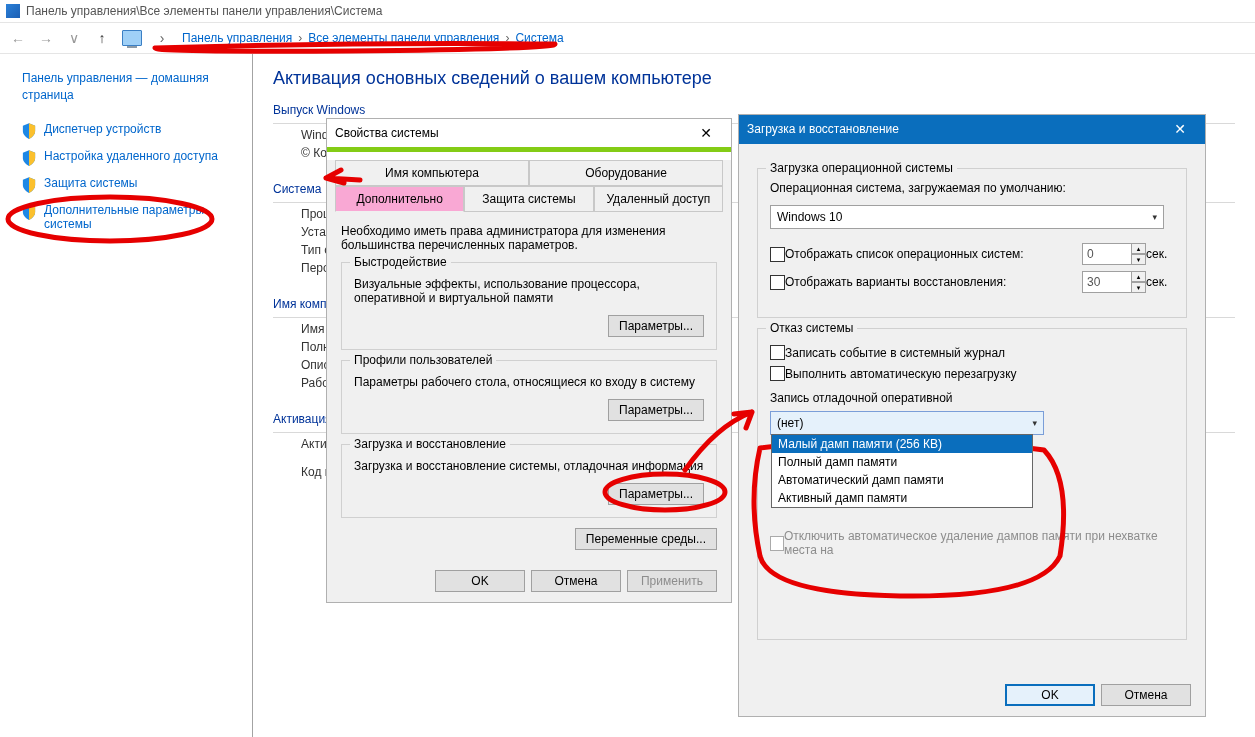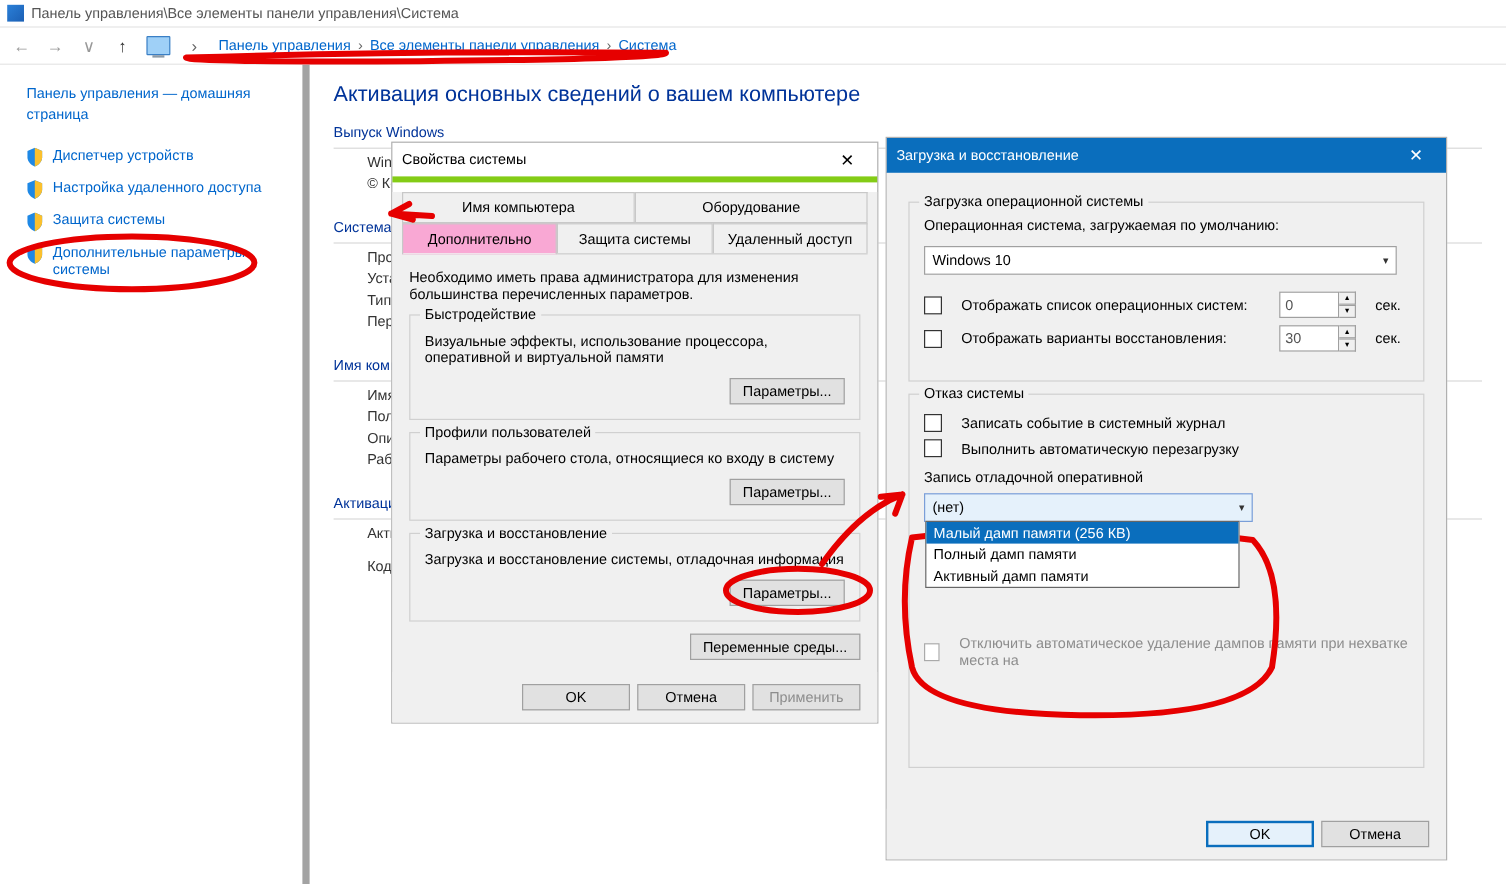--- a/index.html
+++ b/index.html
@@ -7,21 +7,21 @@
 .titlebar .win-icon{width:14px;height:14px;margin-right:6px;background:linear-gradient(135deg,#2b80d8,#1b5fb4)}
 .addrbar{height:30px;display:flex;align-items:center;padding:0 10px;gap:12px;border-bottom:1px solid #e5e5e5}
 .nav-arrow{font-size:14px;color:#999;width:16px;text-align:center;cursor:default}
 .nav-arrow.up{color:#333;cursor:pointer}
 .monitor-icon{width:18px;height:14px;border:1px solid #3a7fc5;background:#9fd0f7;border-radius:1px;position:relative}
 .monitor-icon:after{content:"";position:absolute;left:4px;right:4px;bottom:-3px;height:2px;background:#8c9aa7}
 .crumbs{display:flex;align-items:center;gap:6px}
 .crumbs a{color:#0066cc;text-decoration:none;cursor:pointer}
 .crumbs .sep{color:#666}
 .content{display:flex;height:calc(100% - 54px)}
-.sidebar{width:218px;padding:16px 12px 0 22px;border-right:6px solid #a3a3a3}
+.sidebar{width:218px;padding:16px 12px 0 22px;border-right:1px solid #a3a3a3}
 .home-link{color:#0066cc;line-height:1.4;margin-bottom:18px;display:block}
 .side-item{display:flex;align-items:flex-start;gap:8px;margin-bottom:10px;color:#0066cc;cursor:pointer}
 .shield{width:14px;height:16px;flex:0 0 14px;margin-top:1px}
 .shield svg{width:100%;height:100%}
 .main{flex:1;padding:14px 20px 0 20px;position:relative}
 h1.mainhead{color:#003399;font-weight:400;font-size:18px;margin:0 0 14px}
 .sect-title{color:#003399;font-size:12px;margin:6px 0}
 .field-line{margin:4px 0 4px 28px;color:#333}
 hr.rule{border:none;border-top:1px solid #d9d9d9;margin:4px 0}
 
@@ -44,21 +44,21 @@
 .groupbox{border:1px solid #d0d0d0;padding:10px 12px 12px;margin-bottom:10px;position:relative}
 .groupbox .legend{position:absolute;top:-8px;left:8px;background:#f0f0f0;padding:0 4px;font-size:12px}
 .groupbox .desc{margin:4px 0 10px}
 .btn{min-width:90px;height:22px;border:1px solid #a0a0a0;background:#e1e1e1;cursor:pointer;font-size:12px;padding:0 10px}
 .btn.primary{border:2px solid #0a6ebd;background:#e5f1fb}
 .btn:disabled{color:#8d8d8d;cursor:default}
 .btnrow{display:flex;justify-content:flex-end;gap:6px}
 .dlg-footer{padding:10px 14px;background:#f0f0f0;display:flex;justify-content:flex-end;gap:6px}
 
 .group-heading{margin:2px 0 10px;color:#000}
-.formrow{display:flex;align-items:center;gap:16px;margin:6px 0}
+.formrow{display:flex;align-items:center;gap:0;margin:6px 0}
 .chk{width:13px;height:13px;border:1px solid #333;background:#fff;display:inline-block;cursor:pointer}
 .spin{display:inline-flex;align-items:stretch}
 .spin input{width:40px;height:20px;border:1px solid #a0a0a0;background:#fff;padding:0 4px;font-size:12px}
 .spin .arrows{display:flex;flex-direction:column;width:14px}
 .spin .arrows div{flex:1;border:1px solid #a0a0a0;border-left:none;font-size:7px;text-align:center;line-height:9px;background:#f0f0f0;cursor:pointer}
 .sec-label{display:inline-block;width:28px}
 .combo{position:relative;width:380px;height:22px;border:1px solid #7a9ed8;background:#e5f1fb;display:flex;align-items:center;padding:0 6px;cursor:pointer}
 .combo .caret{margin-left:auto;font-size:9px;color:#333}
 .dropdown{position:absolute;left:0;top:100%;width:260px;border:1px solid #666;background:#fff;z-index:50}
 .dropdown .opt{padding:2px 6px;cursor:pointer}
@@ -262,20 +262,21 @@
             <span>Выполнить автоматическую перезагрузку</span>
           </div>
         <div style="margin:10px 0 6px">Запись отладочной оперативной</div>
 
         <div class="combo" style="width:260px">
           <span>(нет)</span>
           <span class="caret">▾</span>
           <div class="dropdown">
             <div class="opt sel">Малый дамп памяти (256 КВ)</div>
             <div class="opt">Полный дамп памяти</div>
+            <div class="opt">Автоматический дамп памяти</div>
             <div class="opt">Активный дамп памяти</div>
           </div>
         </div>
 
         <div class="formrow disabled-txt" style="margin-top:94px">
           <span class="chk" style="border-color:#aaa"></span>
           <span>Отключить автоматическое удаление дампов памяти при нехватке места на</span>
         </div>
       </div>
     </div>

